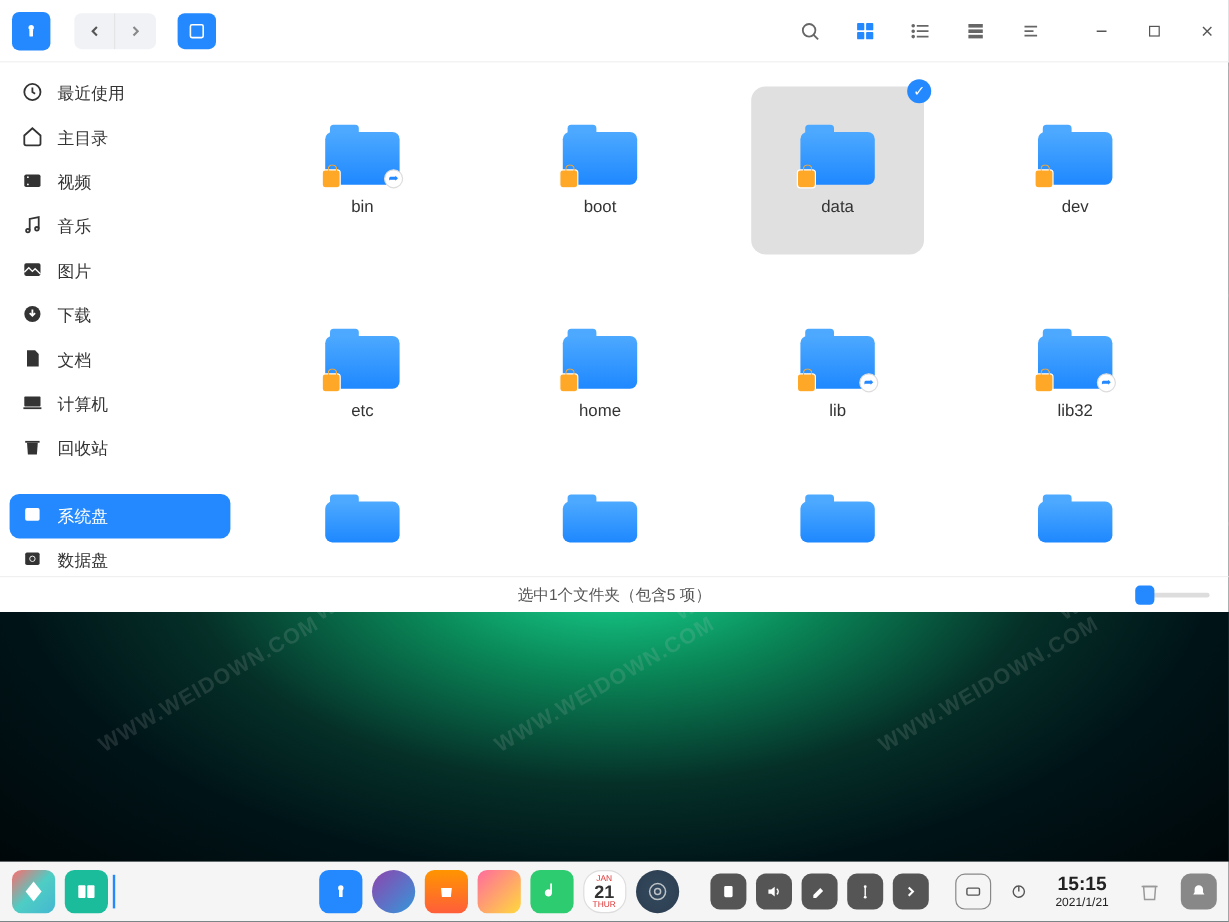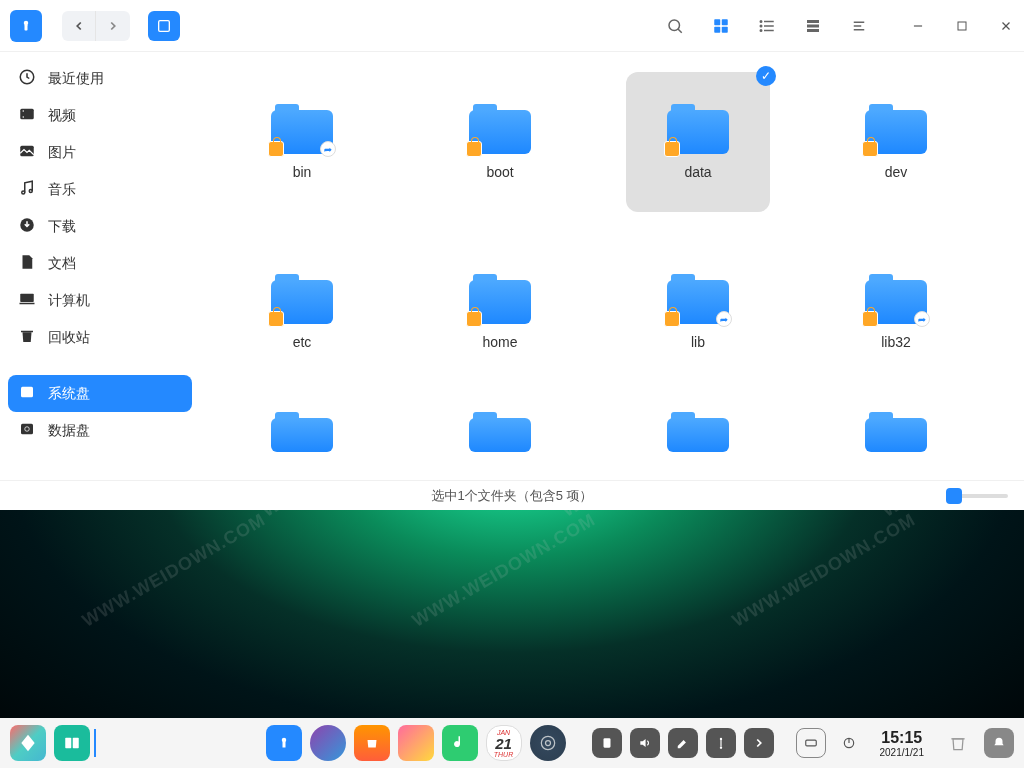--- a/index.html
+++ b/index.html
@@ -135,21 +135,21 @@
   width: 30px; height: 30px; background: #555; border-radius: 8px; color: #fff;
   display: flex; align-items: center; justify-content: center; cursor: pointer;
 }
 .tb-tray svg { width: 14px; height: 14px; }
 .clock { text-align: center; margin: 0 8px; color: #222; }
 .clock-time { font-size: 16px; font-weight: 600; }
 .clock-date { font-size: 10px; }
 .cal-icon {
   width: 36px; height: 36px; background: #fff; border-radius: 15px; border: 1px solid #ddd;
   display: flex; flex-direction: column; align-items: center; justify-content: center;
-  font-size: 7px; color: #d33; font-style: italic;
+  font-size: 7px; color: #d33;
 }
 .cal-icon .day { font-size: 15px; font-weight: 700; color: #333; line-height: 1; }
 </style>
 </head>
 <body>
 
 <div class="desktop"></div>
 
 <div class="watermark" style="top:70px; left:870px">WWW.WEIDOWN.COM</div>
 <div class="watermark" style="top:260px; left:870px">WWW.WEIDOWN.COM</div>
@@ -257,41 +257,47 @@
   <div class="body">
     <div class="sidebar" id="sidebar">
         <div class="side-item">
           <span><svg viewBox="0 0 24 24" fill="none" stroke="currentColor" stroke-width="2">
               <circle cx="12" cy="12" r="9"></circle>
               <polyline points="12 7 12 12 15 14"></polyline>
             </svg></span>
           <span>最近使用</span>
         </div>
         <div class="side-item">
+          <span><svg viewBox="0 0 24 24" fill="none" stroke="currentColor" stroke-width="2">
+              <path d="M3 11l9-8 9 8v9a2 2 0 0 1-2 2H5a2 2 0 0 1-2-2z"></path>
+            </svg></span>
+          <span>主目录</span>
+        </div>
+        <div class="side-item">
           <span><svg viewBox="0 0 24 24" fill="currentColor">
               <rect x="3" y="5" width="18" height="14" rx="2"></rect>
               <circle cx="7" cy="8" r="1" fill="#fff"></circle>
               <circle cx="7" cy="16" r="1" fill="#fff"></circle>
             </svg></span>
           <span>视频</span>
-        </div>
-        <div class="side-item">
-          <span><svg viewBox="0 0 24 24" fill="currentColor">
-              <rect x="3" y="5" width="18" height="14" rx="2"></rect>
-              <path d="M3 15l5-5 4 4 3-3 6 6" fill="none" stroke="#fff" stroke-width="1.5"></path>
-            </svg></span>
-          <span>图片</span>
         </div>
         <div class="side-item">
           <span><svg viewBox="0 0 24 24" fill="none" stroke="currentColor" stroke-width="2">
               <path d="M9 18V5l10-2v13"></path>
               <circle cx="7" cy="18" r="2"></circle>
               <circle cx="17" cy="16" r="2"></circle>
             </svg></span>
           <span>音乐</span>
+        </div>
+        <div class="side-item">
+          <span><svg viewBox="0 0 24 24" fill="currentColor">
+              <rect x="3" y="5" width="18" height="14" rx="2"></rect>
+              <path d="M3 15l5-5 4 4 3-3 6 6" fill="none" stroke="#fff" stroke-width="1.5"></path>
+            </svg></span>
+          <span>图片</span>
         </div>
         <div class="side-item">
           <span><svg viewBox="0 0 24 24" fill="currentColor">
               <circle cx="12" cy="12" r="9"></circle>
               <path d="M12 7v7m-3-3l3 3 3-3" stroke="#fff" stroke-width="2" fill="none"></path>
             </svg></span>
           <span>下载</span>
         </div>
         <div class="side-item">
           <span><svg viewBox="0 0 24 24" fill="currentColor">

